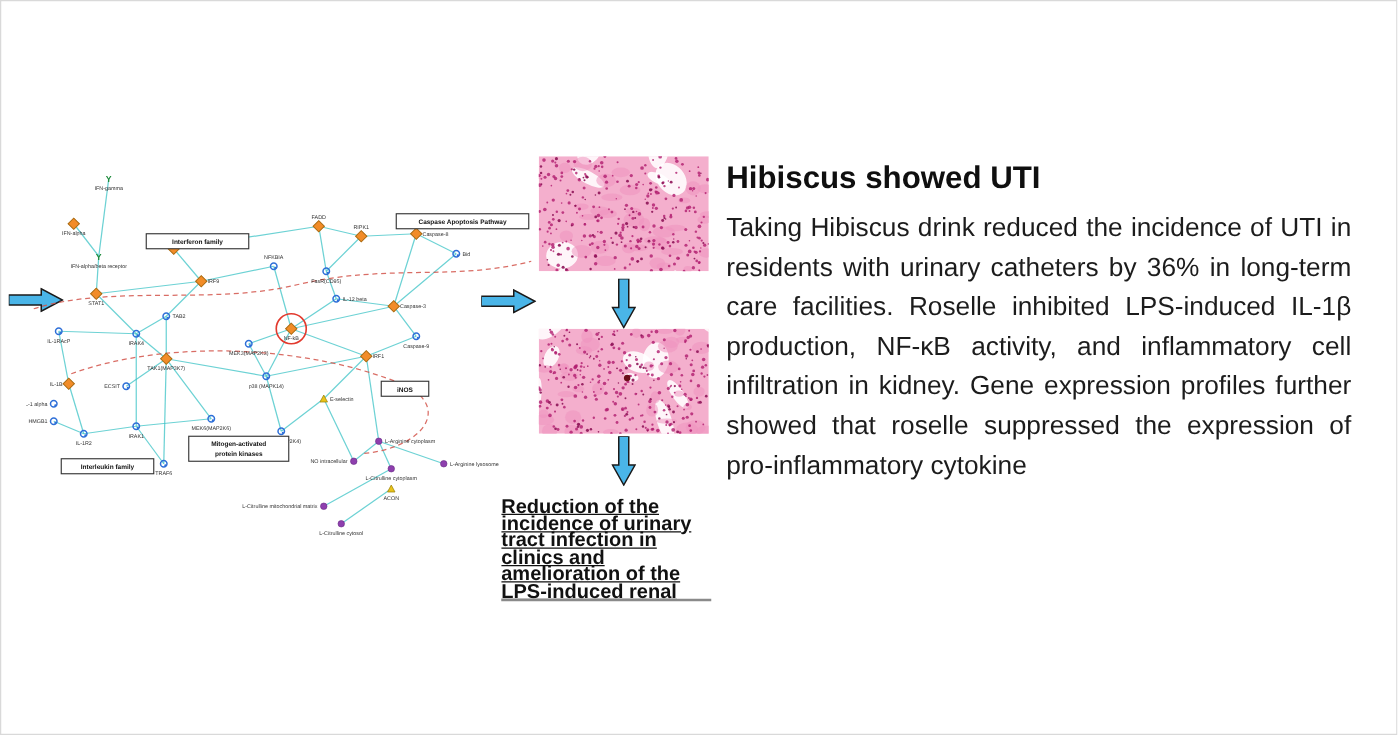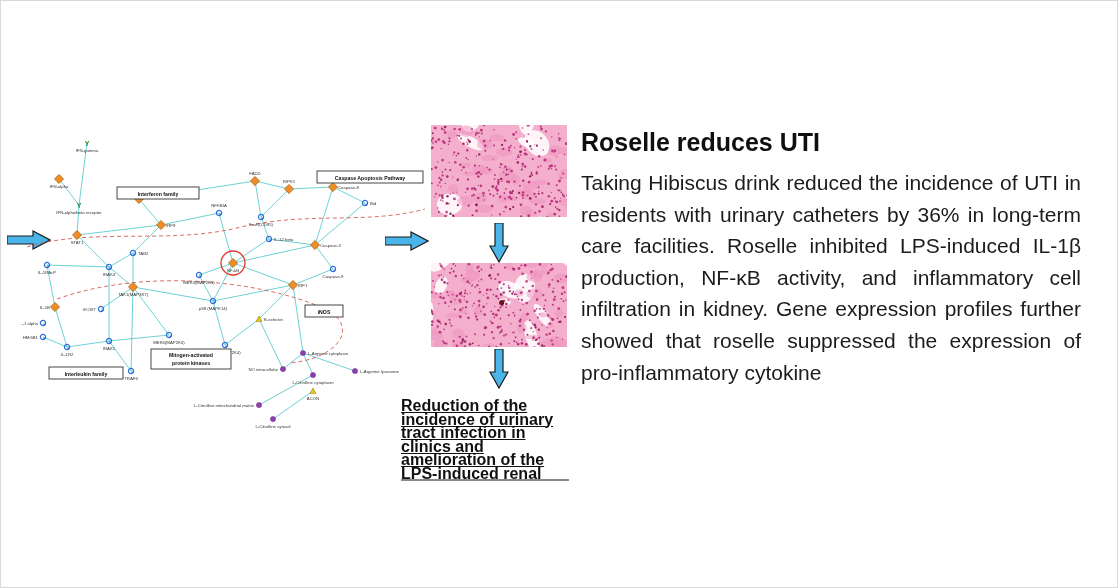--- a/index.html
+++ b/index.html
@@ -1023,17 +1023,17 @@
 
   <svg class="abs arrow-down2" width="20" height="40" viewBox="0 0 20 40">
     <polygon points="6,0 14,0 14,23 19,23 10,39 1,23 6,23" fill="#4ab5e8" stroke="#1b1b1b" stroke-width="1.2"></polygon>
   </svg>
 
   <div class="abs caption">
     <span>Reduction of the incidence of urinary tract infection in clinics and amelioration of the LPS-induced renal inflammation in mice</span>
   </div>
 
   <div class="abs textblock">
-    <h1>Roselle reduces UTI</h1>
+    <h1>Hibiscus showed UTI</h1>
     <p>Taking Hibiscus drink reduced the incidence of UTI in residents with urinary catheters by 36% in long-term care facilities. Roselle inhibited LPS-induced IL-1β production, NF-κB activity, and inflammatory cell infiltration in kidney. Gene expression profiles further showed that roselle suppressed the expression of pro-inflammatory cytokine</p>
   </div>
 
 </div>
 
 </body></html>

